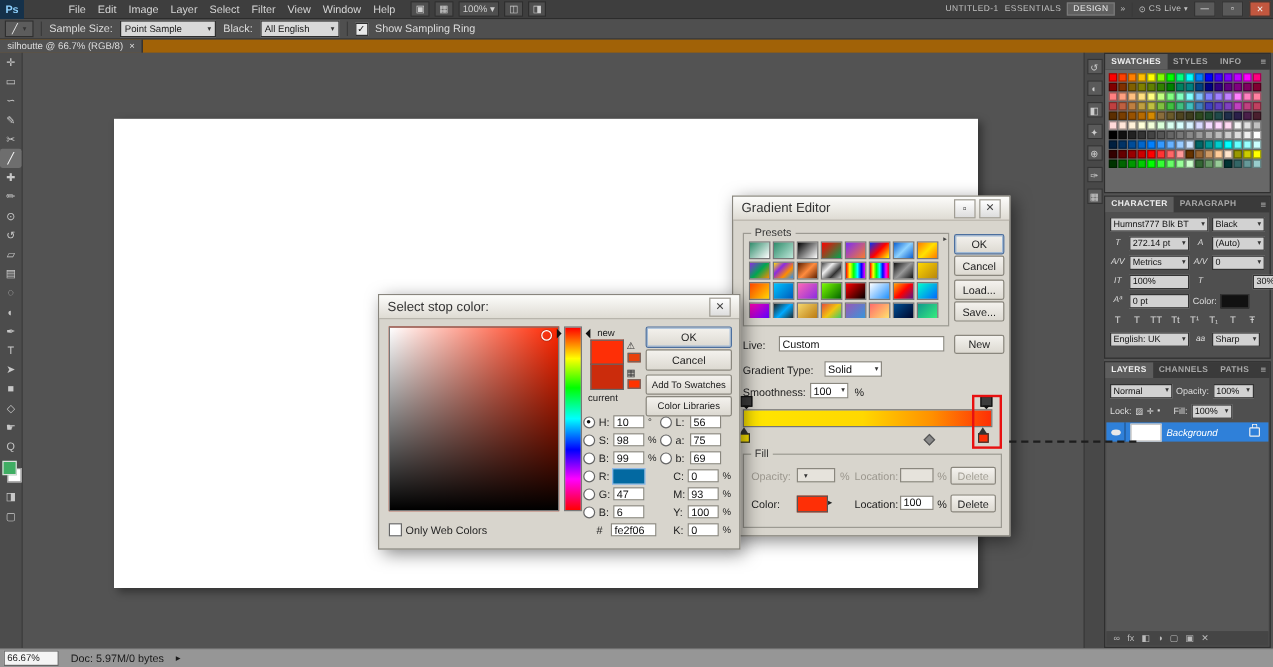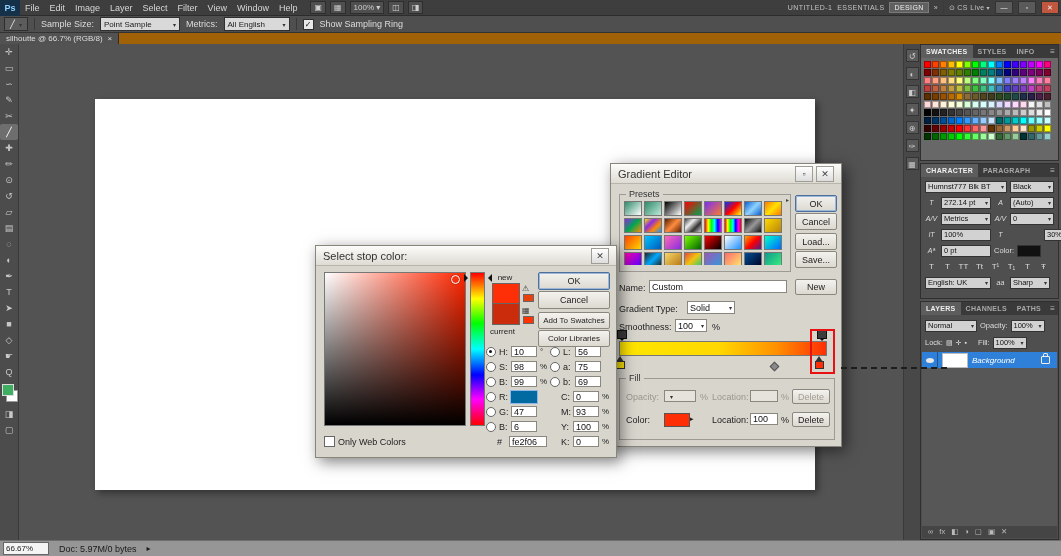--- a/index.html
+++ b/index.html
@@ -125,21 +125,21 @@
   #ann-box{position:absolute;left:810px;top:329px;width:21px;height:41px;border:2px solid #e81010;z-index:50;}
   #ann-line{position:absolute;left:841px;top:367px;width:106px;border-top:2px dashed #1d1d1d;z-index:50;}
 </style>
 </head>
 <body>
 
 <div id="app">
 
   <div id="menubar">
     <div id="ps-logo">Ps</div>
-    <div id="menu-items" style="display:flex;">
+    <div id="menu-items" style="display:flex;margin-left:32px;">
         <span class="mitem">File</span>
         <span class="mitem">Edit</span>
         <span class="mitem">Image</span>
         <span class="mitem">Layer</span>
         <span class="mitem">Select</span>
         <span class="mitem">Filter</span>
         <span class="mitem">View</span>
         <span class="mitem">Window</span>
         <span class="mitem">Help</span>
       </div>
@@ -169,21 +169,21 @@
 
   <div id="optionsbar">
     <span class="opt-chip ddn">
         <span>╱</span>
       </span>
     <span class="vsep"></span>
     <span>Sample Size:</span>
     <span class="drop ddn" style="width:72px;">
         <span>Point Sample</span>
       </span>
-    <span>Metrics:</span>
+    <span>Black:</span>
     <span class="drop ddn" style="width:58px;">
         <span>All English</span>
       </span>
     <span class="vsep"></span>
     <span class="cb">✓</span>
     <span>Show Sampling Ring</span>
   </div>
 
   <div id="tabbar">
     <div id="doctab">
@@ -592,21 +592,21 @@
           <div class="gp" style="background:linear-gradient(135deg,#11998e,#38ef7d)"></div>
         </div>
       <span style="position:absolute;right:1px;top:1px;font-size:6px;color:#444;">▸</span>
     </div>
 
     <div class="btn def" style="left:184px;top:31px;width:40px;height:15px;">OK</div>
     <div class="btn" style="left:184px;top:49px;width:40px;height:15px;">Cancel</div>
     <div class="btn" style="left:184px;top:69px;width:40px;height:15px;">Load...</div>
     <div class="btn" style="left:184px;top:87px;width:40px;height:15px;">Save...</div>
 
-    <span class="lab" style="left:8px;top:119px;">Name:</span>
+    <span class="lab" style="left:8px;top:119px;">Live:</span>
     <input class="fin" style="left: 38px; top: 116px; width: 138px; height: 13px;" value="Custom">
     <div class="btn" style="left:184px;top:115px;width:40px;height:14px;">New</div>
 
     <span class="lab" style="left:8px;top:140px;">Gradient Type:</span>
     <span class="wcombo ddn" style="left:76px;top:137px;width:48px;height:13px;">
         <span>Solid</span>
       </span>
 
     <span class="lab" style="left:8px;top:158px;">Smoothness:</span>
     <span class="wcombo ddn" style="left:64px;top:155px;width:32px;height:13px;">

